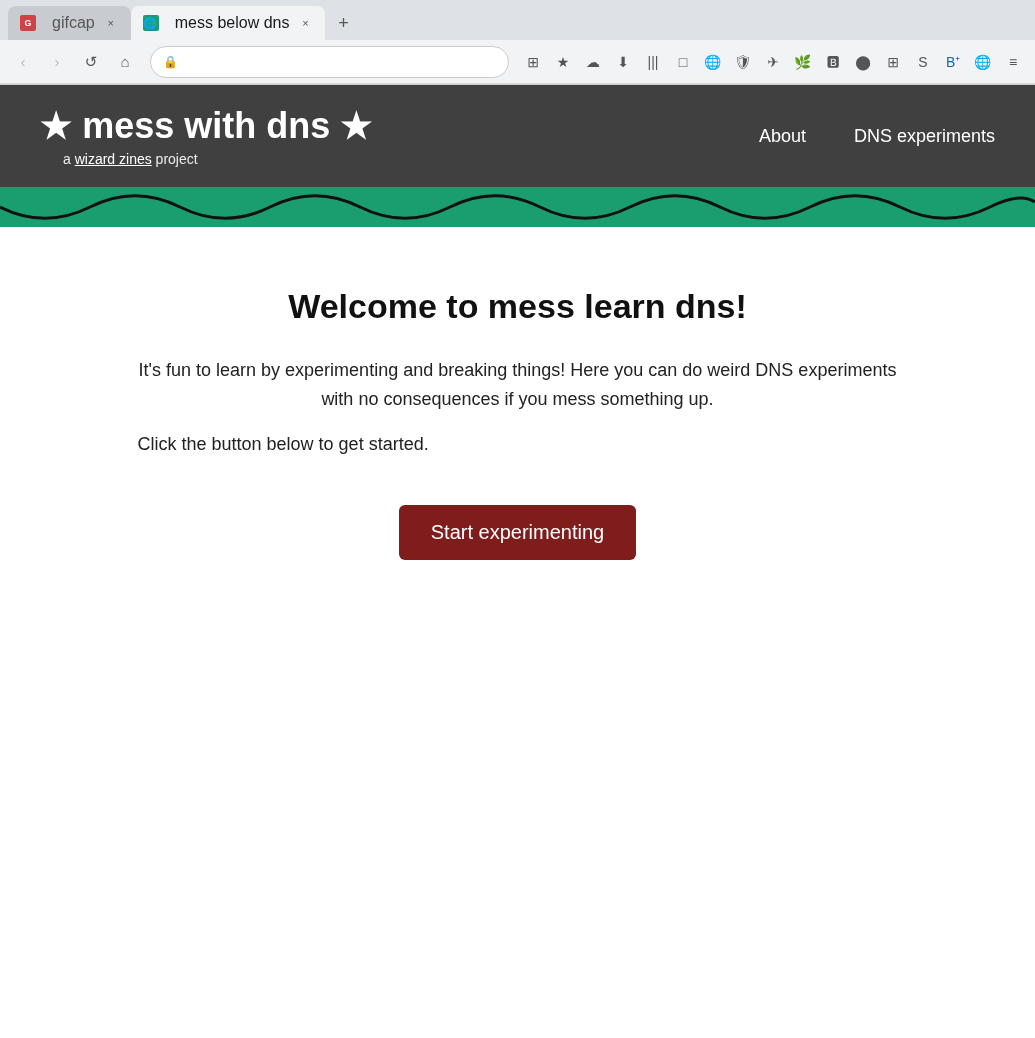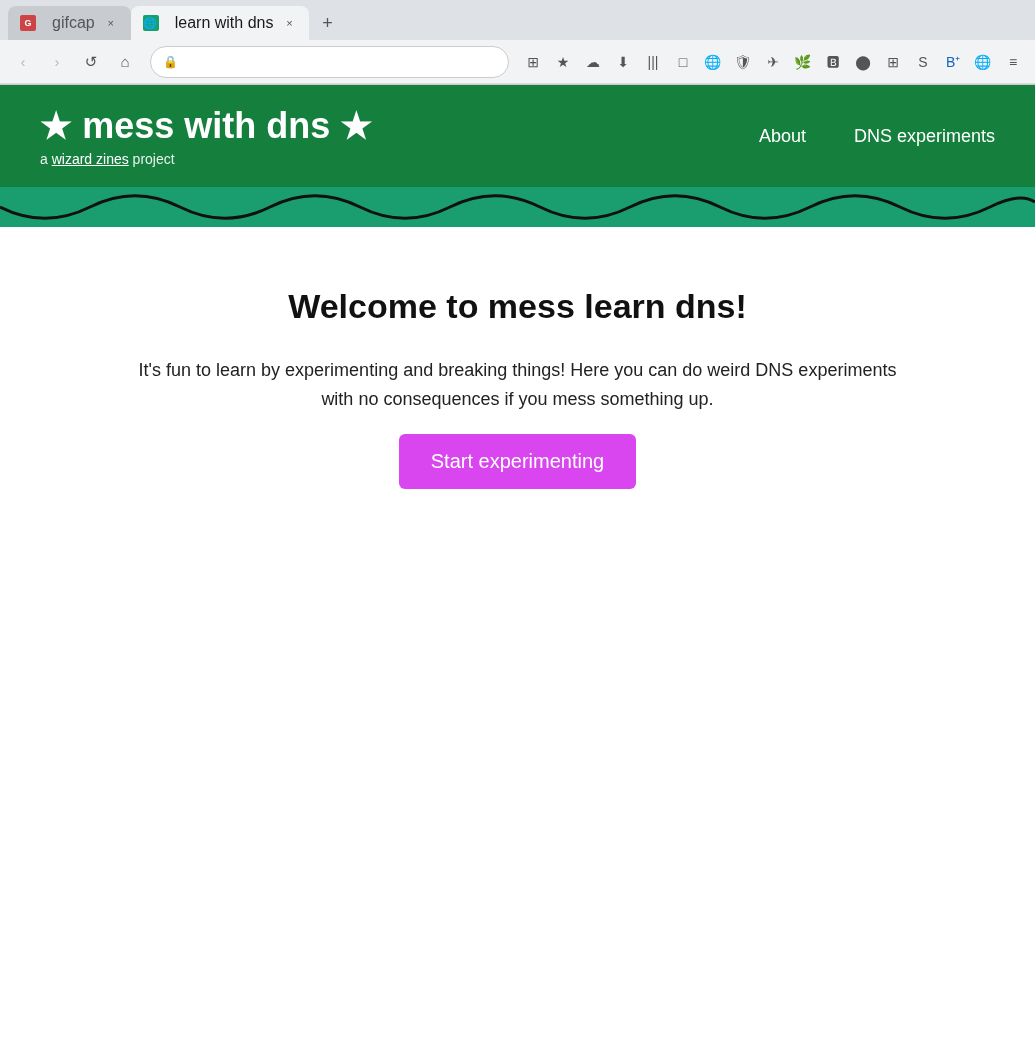--- a/index.html
+++ b/index.html
@@ -123,21 +123,21 @@
       width: 28px; height: 28px;
       border-radius: 50%;
       display: flex; align-items: center; justify-content: center;
       font-size: 14px;
       color: #555;
       cursor: pointer;
     }
 
     
     .site-header {
-      background: #15803d;
+      background: #404040;
       padding: 20px 40px;
       display: flex;
       align-items: center;
       justify-content: space-between;
       position: relative;
     }
     .site-title-area {
       color: white;
     }
     .site-title {
@@ -145,20 +145,21 @@
       font-weight: bold;
       color: white;
       display: flex;
       align-items: center;
       gap: 8px;
     }
     .site-subtitle {
       font-size: 14px;
       color: rgba(255,255,255,0.9);
       margin-top: 4px;
+      margin-left: 23px;
     }
     .site-subtitle a {
       color: white;
       text-decoration: underline;
     }
     .site-nav {
       display: flex;
       gap: 48px;
     }
     .site-nav a {
@@ -198,21 +199,21 @@
       text-align: center;
       margin-bottom: 20px;
     }
     .click-text {
       font-size: 18px;
       color: #222;
       text-align: left;
       margin-bottom: 50px;
     }
     .start-btn {
-      background: #d946ef;
+      background: #7f1d1d;
       color: white;
       border: none;
       padding: 16px 32px;
       font-size: 20px;
       font-weight: 500;
       border-radius: 6px;
       cursor: pointer;
       display: inline-block;
     }
   </style>
@@ -222,21 +223,21 @@
 <div class="browser-chrome">
 
   <div class="tab-bar">
     <div class="tab inactive">
       <div class="tab-favicon" style="background:#cc4444;">G</div>
       <span class="tab-title">gifcap</span>
       <div class="tab-close">×</div>
     </div>
     <div class="tab active">
       <div class="tab-favicon" style="background:#1a9e70; font-size:11px;">🌐</div>
-      <span class="tab-title">learn with dns</span>
+      <span class="tab-title">mess below dns</span>
       <div class="tab-close">×</div>
     </div>
     <div class="new-tab-btn">+</div>
   </div>
 
   <div class="nav-bar">
     <div class="nav-btn disabled">‹</div>
     <div class="nav-btn disabled">›</div>
     <div class="nav-btn">↺</div>
     <div class="nav-btn">⌂</div>
@@ -311,16 +312,17 @@
         C840,5 870,5 900,20 
         C930,35 960,35 990,20 
         C1010,10 1025,8 1035,15" fill="none" stroke="#111" stroke-width="3"></path>
     </svg>
   </div>
 
   <main>
     <div class="site-main">
       <h1 class="welcome-title">Welcome to mess learn dns!</h1>
       <p class="welcome-text">It's fun to learn by experimenting and breaking things! Here you can do weird DNS experiments with no consequences if you mess something up.</p>
+      <p class="click-text">Click the button below to get started.</p>
       <button class="start-btn">Start experimenting</button>
     </div>
   </main>
 </div>
 
 </body></html>

